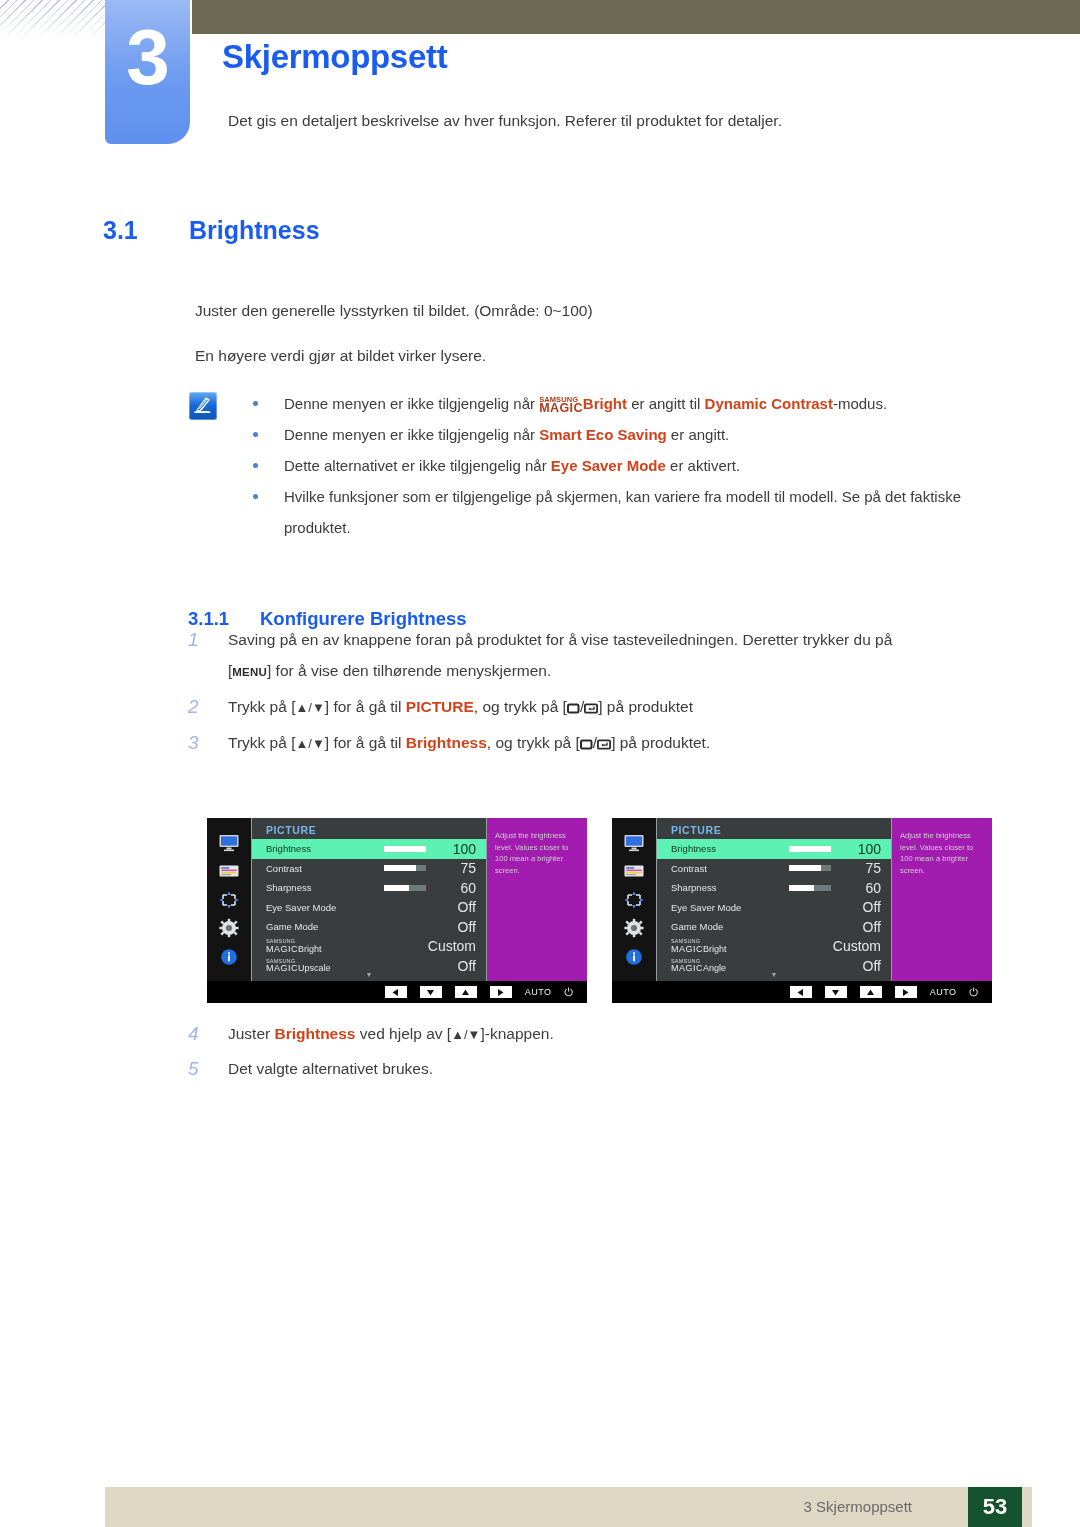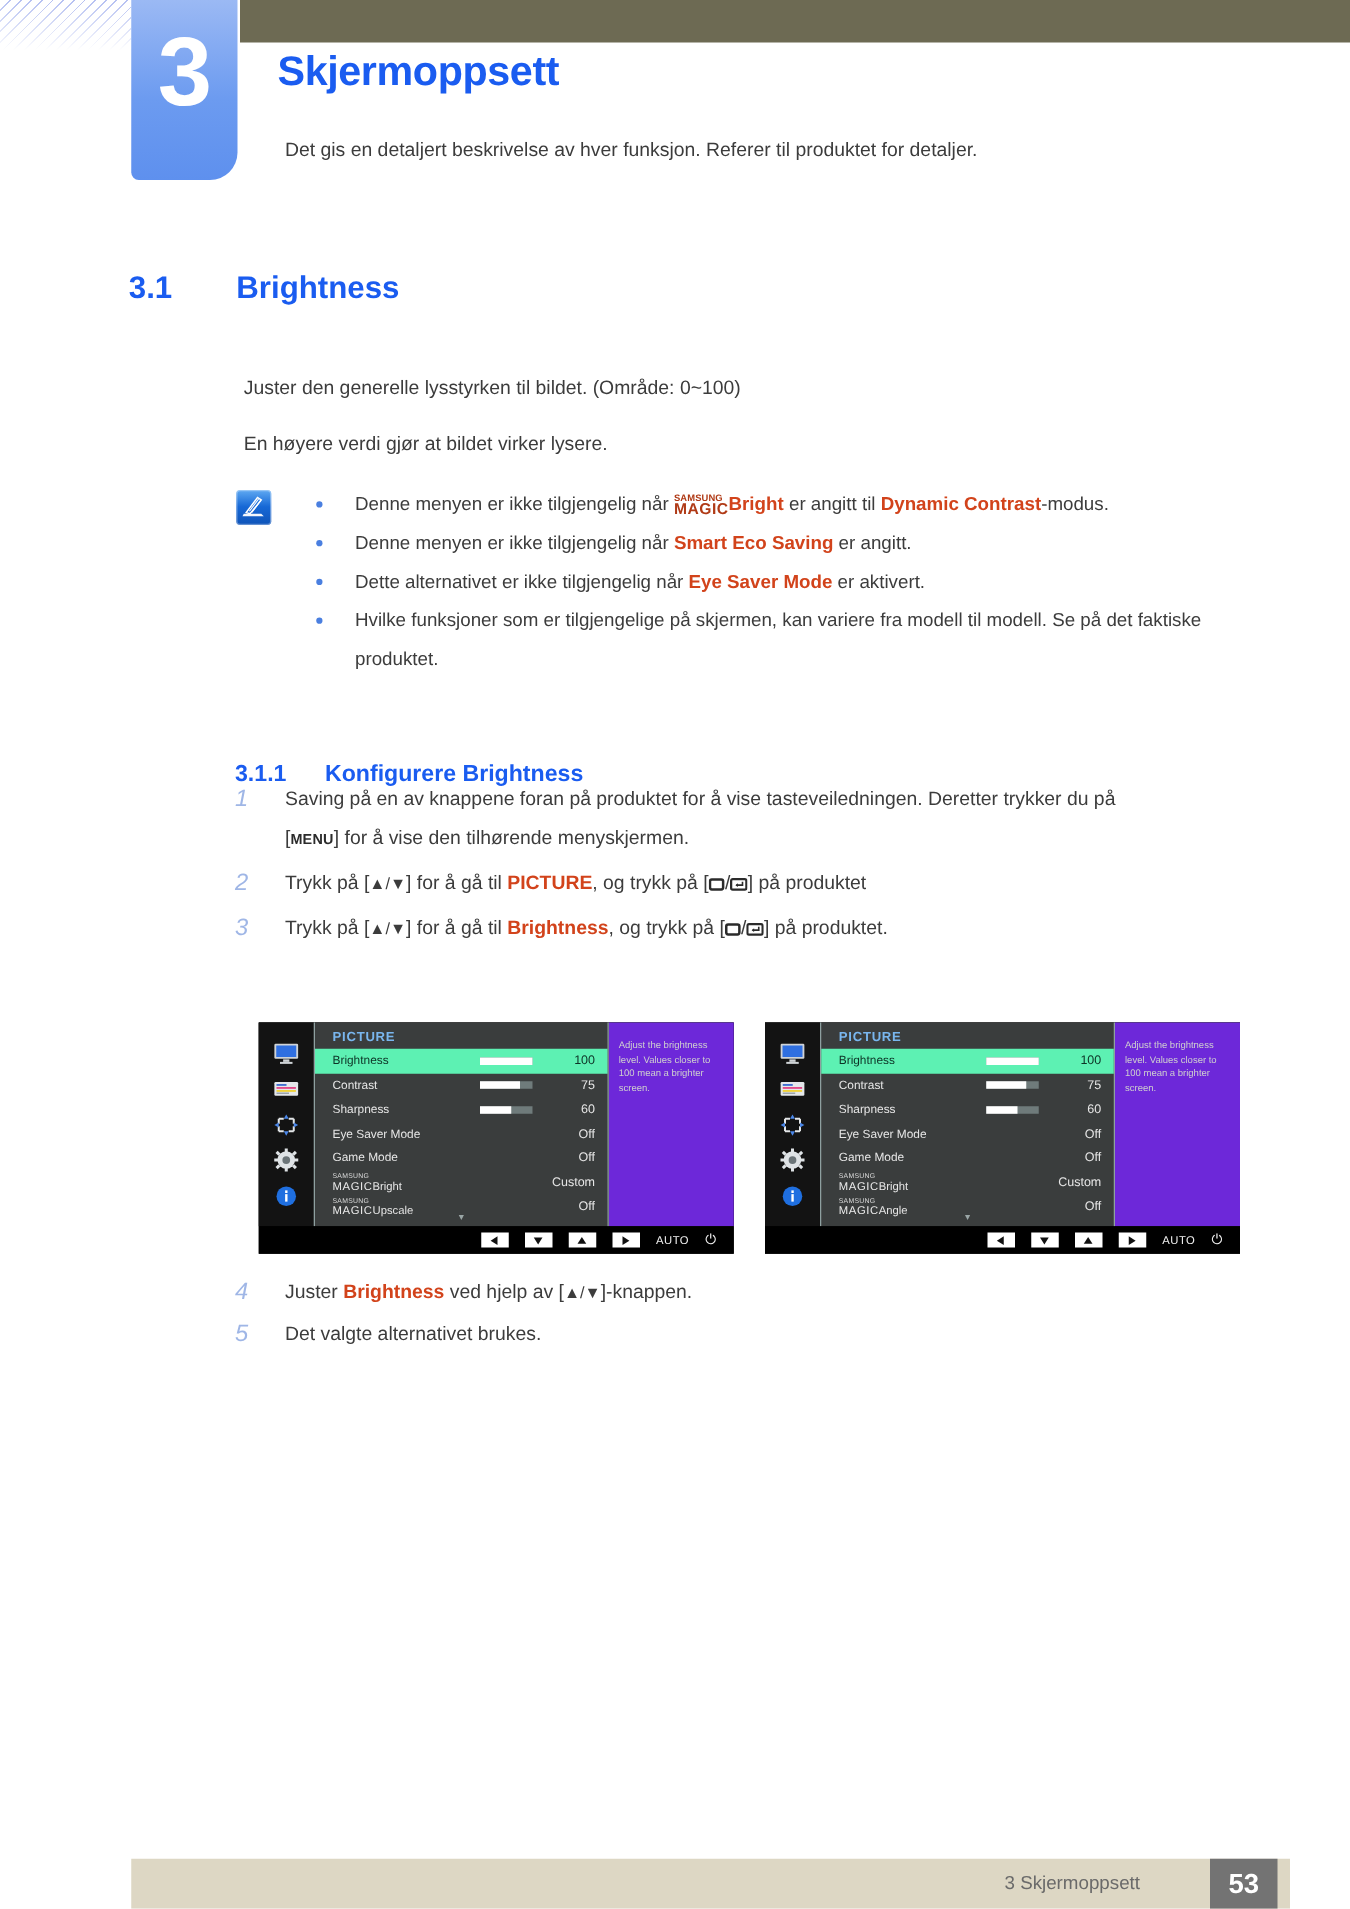--- a/index.html
+++ b/index.html
@@ -261,21 +261,21 @@
   .osd-bar > i {
     position: absolute;
     left: 0; top: 0; bottom: 0;
     background: #ffffff;
     display:block;
   }
   .osd-row.sel .osd-bar { background: #6f7b7b; }
   .osd-val {
     flex: 0 0 42px;
     text-align: right;
-    font-size: 10px;
+    font-size: 14px;
   }
   .osd-spacer { flex: 1; }
 
   
   .osd-magic {
     display: inline-block;
     line-height: 1;
     vertical-align: middle;
   }
   .osd-magic .m1 { display:block; font-size: 5.5px; letter-spacing: 0.2px; color:#dcdcdc; }
@@ -288,21 +288,21 @@
     left: 50%;
     bottom: 3px;
     transform: translateX(-50%);
     color: #9aa6a6;
     font-size: 7px;
     line-height: 1;
   }
 
   .osd-help {
     width: 100px;
-    background: #6d28d9;
+    background: #a21caf;
     color: #cfcfcf;
     font-size: 7.6px;
     line-height: 11.5px;
     padding: 12px 8px 0 8px;
     box-sizing: border-box;
   }
 
   .osd-btnbar {
     position: absolute;
     left: 0; right: 0; bottom: 0;
@@ -340,21 +340,21 @@
   .foot-label {
     position: absolute;
     right: 120px; top: 11px;
     font-size: 15px;
     color: #6a6a6a;
   }
   .foot-page {
     position: absolute;
     left: 863px; top: 0;
     width: 54px; height: 40px;
-    background: #737373;
+    background: #14532d;
     color: #ffffff;
     font-size: 22px;
     font-weight: bold;
     display: flex;
     align-items: center;
     justify-content: center;
   }
 </style>
 </head>
 <body>

